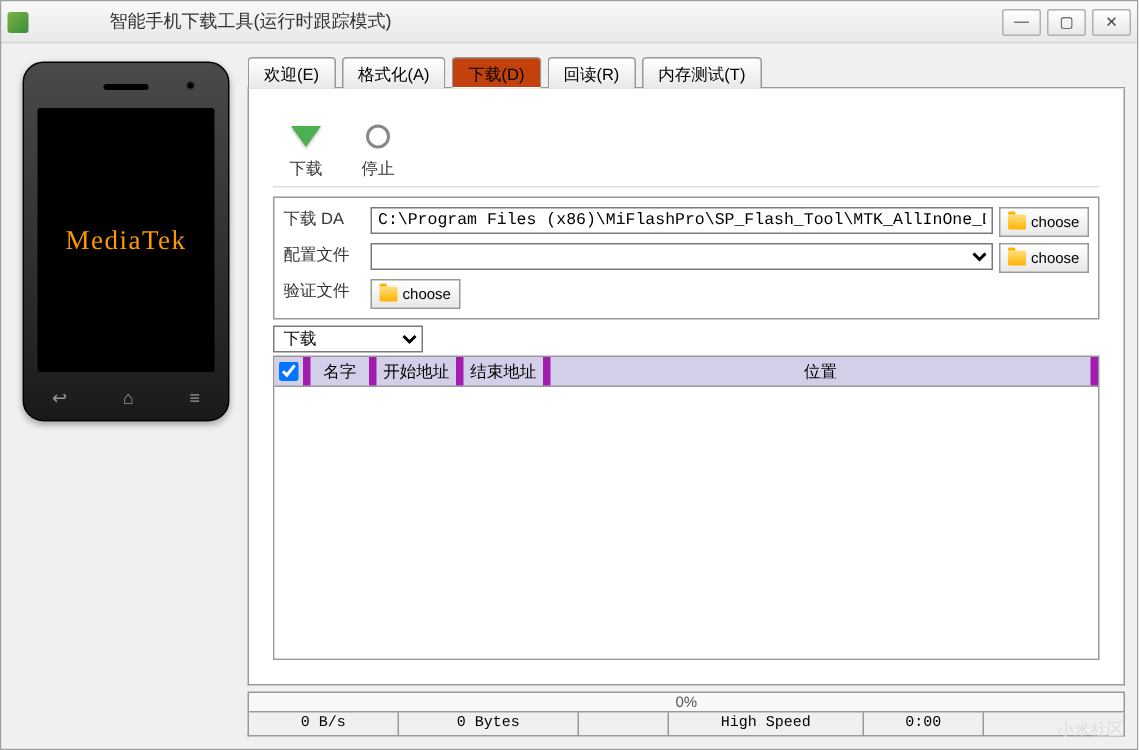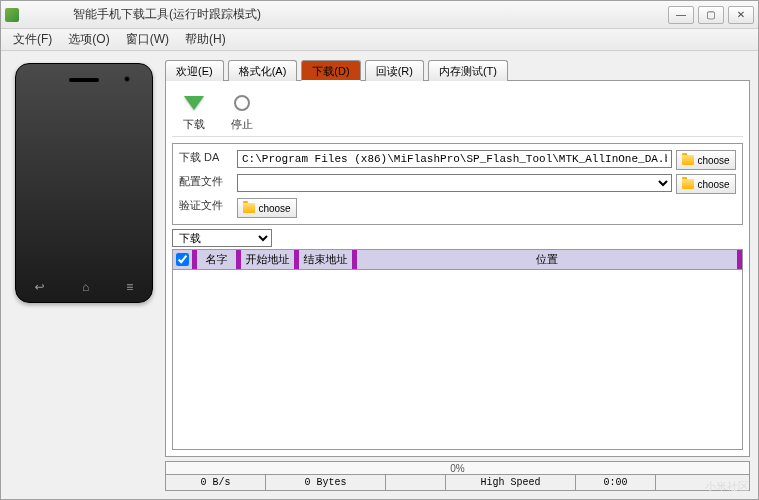--- a/index.html
+++ b/index.html
@@ -26,21 +26,21 @@
 .phone-brand { color: #ff9800; font-family: serif; font-size: 18px; letter-spacing: 1px; }
 .phone-navbar { position: absolute; bottom: 8px; left: 0; right: 0; display: flex; justify-content: space-around; align-items: center; }
 .nav-icon { color: #999; font-size: 12px; }
 
 .main-panel { flex: 1; display: flex; flex-direction: column; }
 
 .tabs { display: flex; height: 22px; border-bottom: 1px solid #999; }
 .tab { padding: 3px 10px; border: 1px solid #999; border-bottom: none; background: linear-gradient(to bottom, #fff, #e8e8e8); margin-right: 4px; border-radius: 3px 3px 0 0; cursor: pointer; font-size: 11px; position: relative; top: 1px; }
 .tab.active { background: #c2410c; border-bottom: 1px solid #fff; }
 
-.tab-content { flex: 1; border: 1px solid #999; border-top: none; background: #fff; padding: 6px; display: flex; flex-direction: column; }
+.tab-content { flex: 1; border: 1px solid #999; border-top: none; background: #fff; padding: 16px; display: flex; flex-direction: column; }
 
 .toolbar { display: flex; gap: 24px; padding: 4px 10px; border-bottom: 1px solid #ddd; margin-bottom: 6px; }
 .tool-btn { display: flex; flex-direction: column; align-items: center; cursor: pointer; gap: 2px; }
 .tool-icon { width: 24px; height: 24px; display: flex; align-items: center; justify-content: center; }
 .tool-label { font-size: 11px; color: #333; }
 .arrow-down { width: 0; height: 0; border-left: 10px solid transparent; border-right: 10px solid transparent; border-top: 14px solid #4caf50; filter: drop-shadow(0 1px 1px rgba(0,0,0,0.3)); }
 .stop-circle { width: 16px; height: 16px; border: 2px solid #888; border-radius: 50%; position: relative; }
 
 .form-area { border: 1px solid #999; padding: 6px; margin-bottom: 4px; }
 .form-row { display: flex; gap: 4px; margin-bottom: 4px; }
@@ -82,33 +82,30 @@
   <div class="titlebar">
     <div class="titlebar-icon"></div>
     <div class="titlebar-text">智能手机下载工具(运行时跟踪模式)</div>
     <div class="window-controls">
       <div class="win-btn">—</div>
       <div class="win-btn">▢</div>
       <div class="win-btn">✕</div>
     </div>
   </div>
 
-  <div class="menubar">
-    <div class="menu-item">文件(F)</div>
-    <div class="menu-item">选项(O)</div>
-    <div class="menu-item">窗口(W)</div>
-    <div class="menu-item">帮助(H)</div>
-  </div>
 
   <div class="content">
 
     <div class="phone-panel">
       <div class="phone">
         <div class="phone-speaker"></div>
         <div class="phone-cam"></div>
+        <div class="phone-screen">
+          <div class="phone-brand">MediaTek</div>
+        </div>
         <div class="phone-navbar">
           <span class="nav-icon">↩</span>
           <span class="nav-icon">⌂</span>
           <span class="nav-icon">≡</span>
         </div>
       </div>
     </div>
 
     <div class="main-panel">
 

